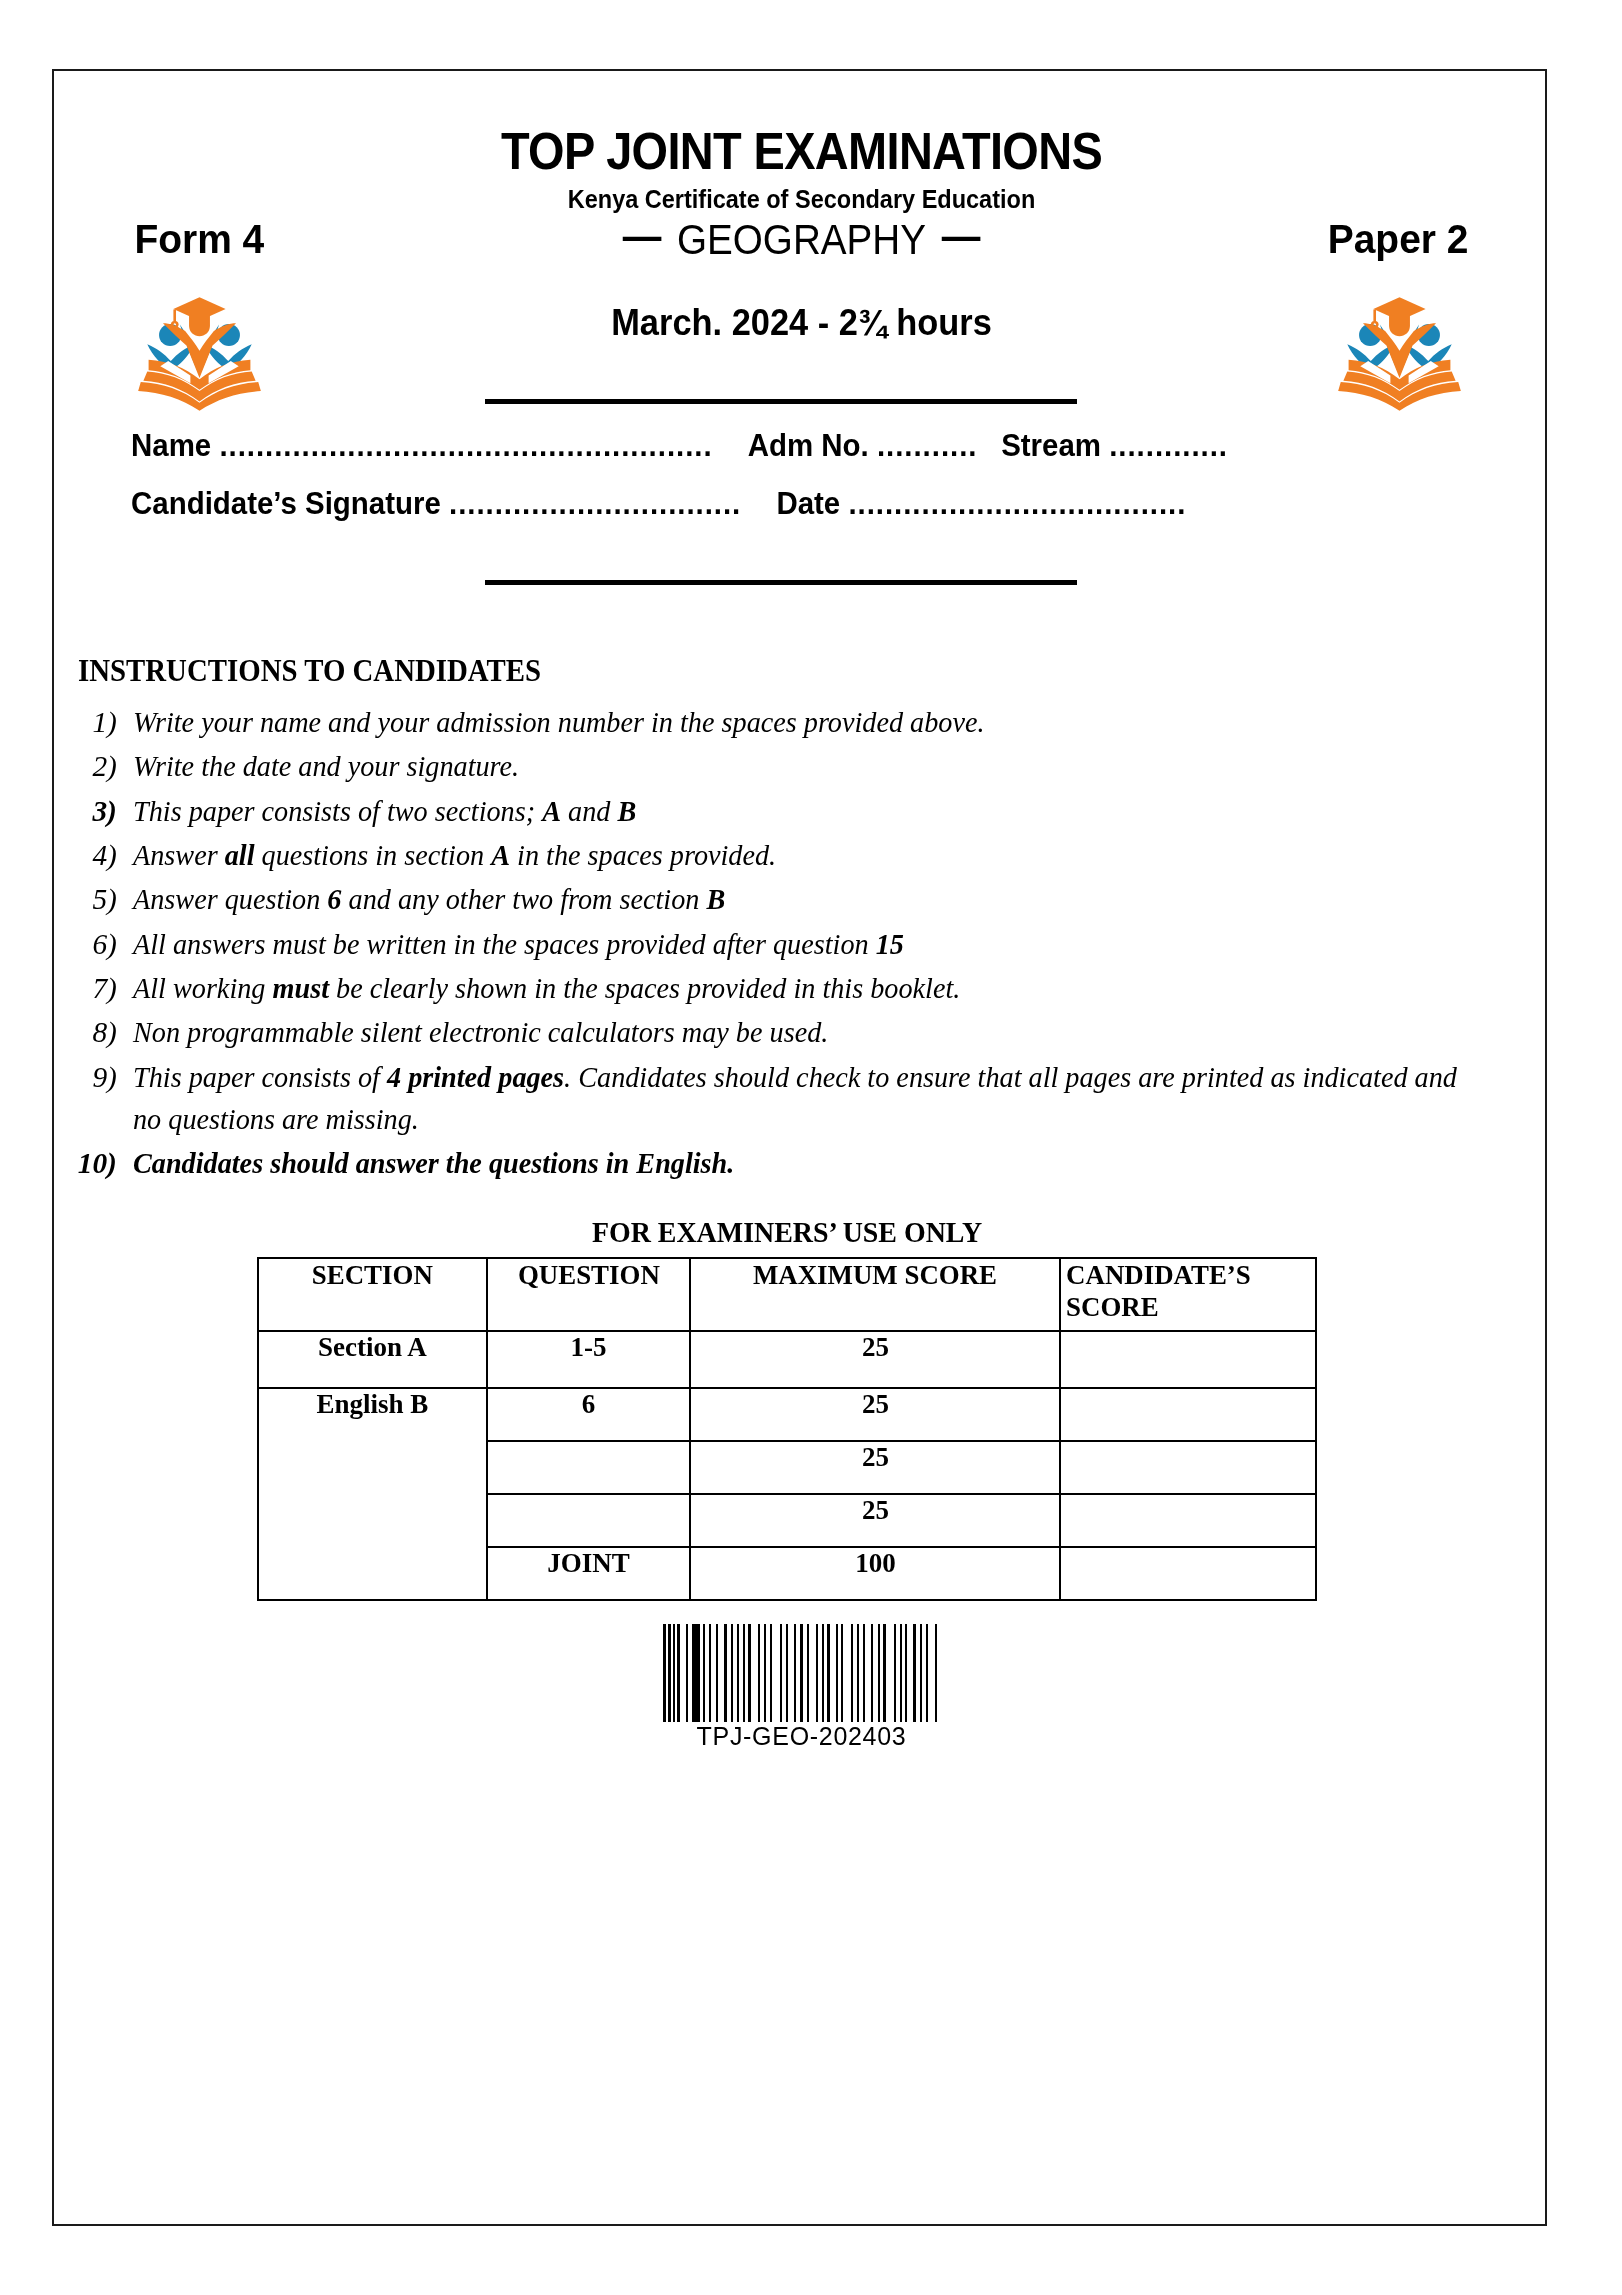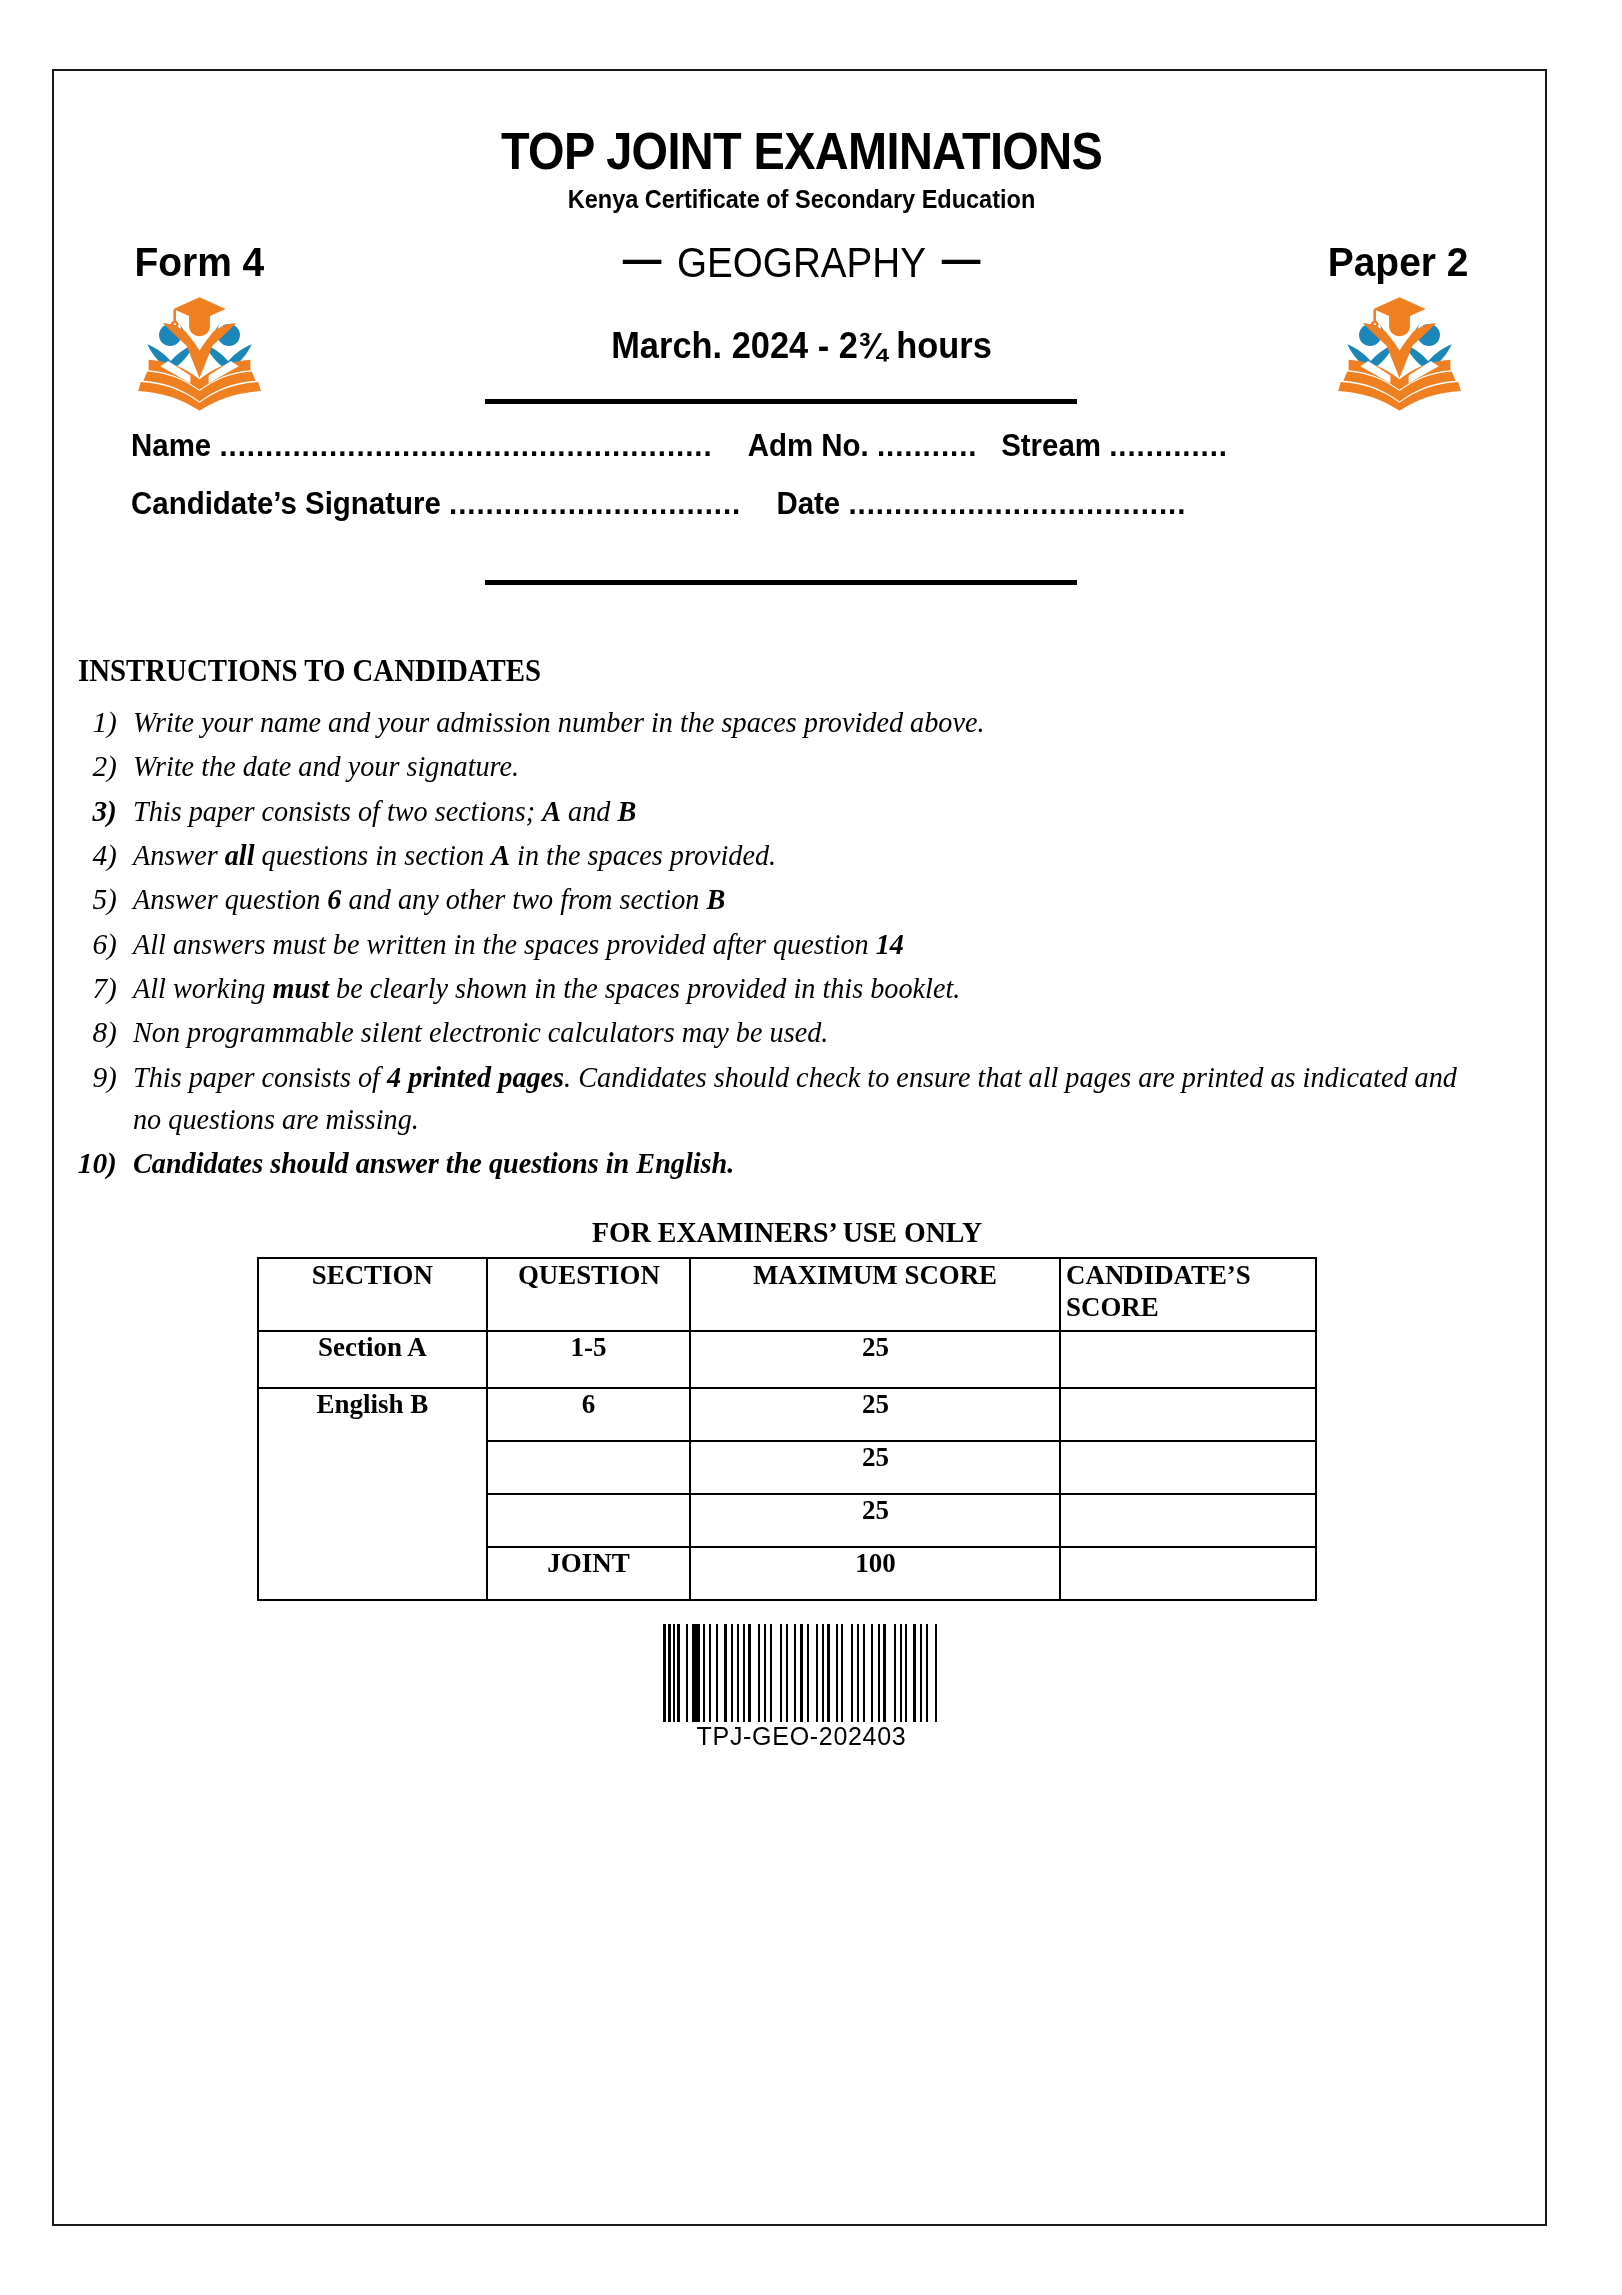--- a/index.html
+++ b/index.html
@@ -35,21 +35,21 @@
     text-align: center;
     font-family: "Liberation Sans", sans-serif;
     font-weight: 700;
     font-size: 25px;
     margin-top: 3.9px;
     transform: scaleX(0.94);
     color: #000;
   }
   .title-row {
     position: relative;
-    margin-top: 25px;
+    margin-top: 2px;
     height: 59px;
   }
   .form-label, .paper-label {
     position: absolute;
     font-family: "Liberation Sans", sans-serif;
     font-weight: 700;
     font-size: 41px;
     transform: scaleX(0.95);
     color: #000;
     white-space: nowrap;
@@ -304,21 +304,21 @@
         <li class="instr-item">
           <span class="instr-num">4)</span>
           <span class="instr-text">Answer <b>all</b> questions in section <b>A</b> in the spaces provided.</span>
         </li>
         <li class="instr-item">
           <span class="instr-num">5)</span>
           <span class="instr-text">Answer question <b>6</b> and any other two from section <b>B</b></span>
         </li>
         <li class="instr-item">
           <span class="instr-num">6)</span>
-          <span class="instr-text">All answers must be written in the spaces provided after question <b>14</b></span>
+          <span class="instr-text">All answers must be written in the spaces provided after question <b>15</b></span>
         </li>
         <li class="instr-item">
           <span class="instr-num">7)</span>
           <span class="instr-text">All working <b>must</b> be clearly shown in the spaces provided in this booklet.</span>
         </li>
         <li class="instr-item">
           <span class="instr-num">8)</span>
           <span class="instr-text">Non programmable silent electronic calculators may be used.</span>
         </li>
         <li class="instr-item">

